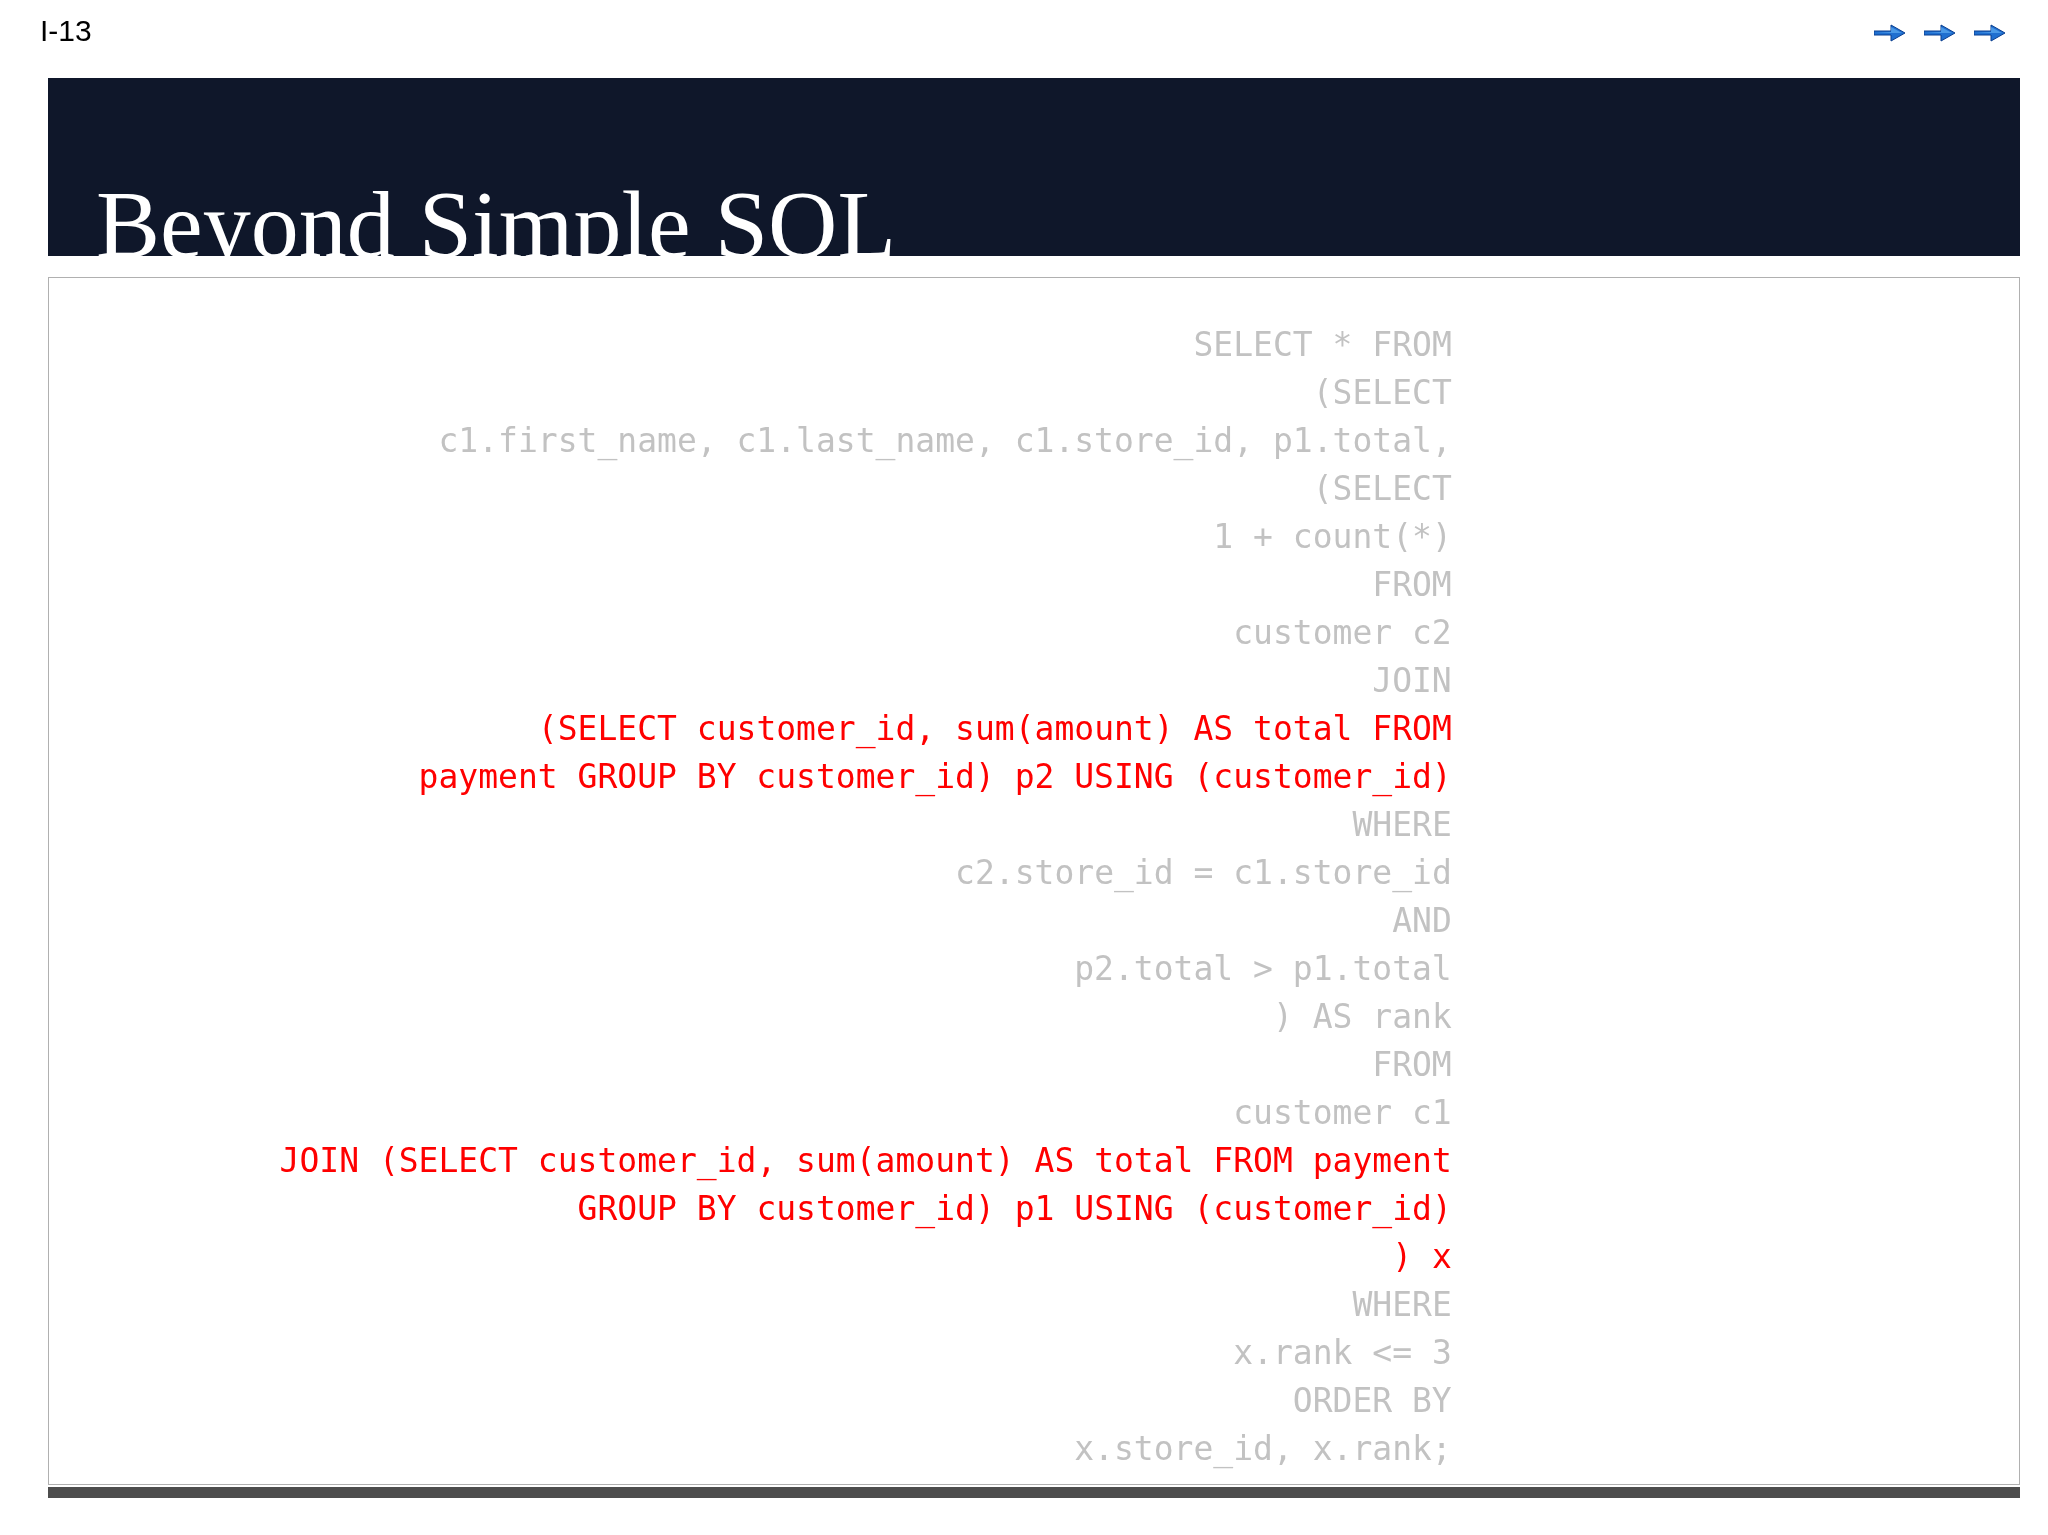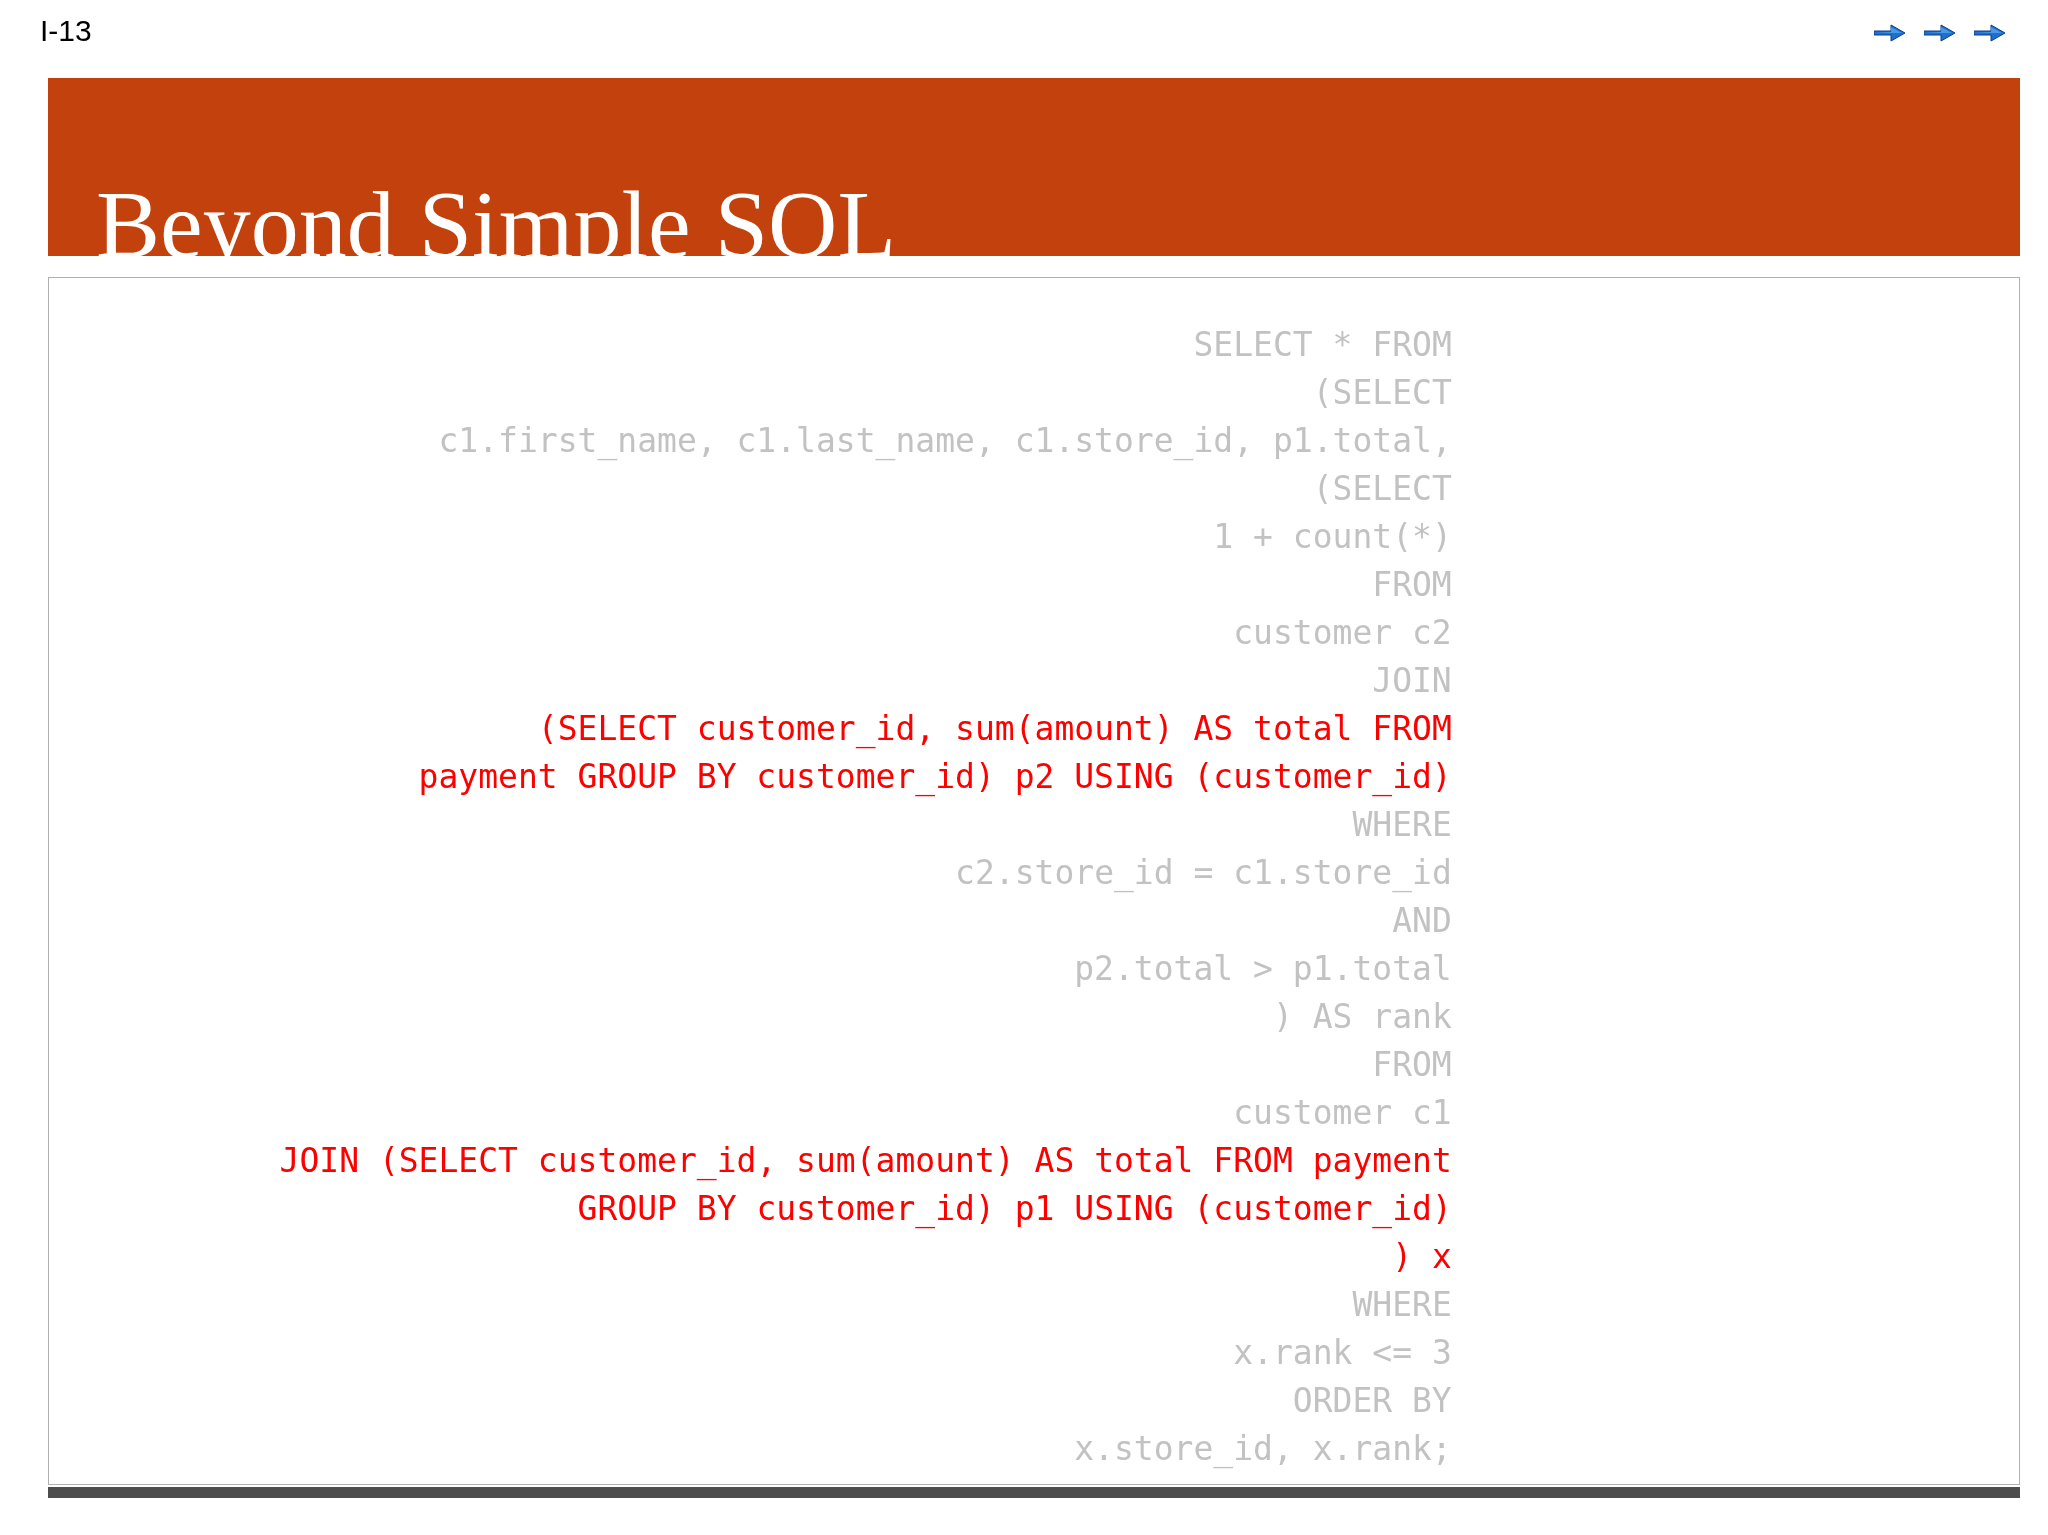--- a/index.html
+++ b/index.html
@@ -48,21 +48,21 @@
     display: block;
   }
 
   
   #title-band {
     position: absolute;
     left: 48px;
     top: 78px;
     width: 1972px;
     height: 178px;
-    background: #c2410c;
+    background: #0f172a;
     box-sizing: border-box;
   }
   #title-text {
     position: absolute;
     left: 48px;
     top: 20px;
     font-family: "Liberation Serif", "DejaVu Serif", serif;
     font-size: 96px;
     line-height: 126px;
     color: #ffffff;

